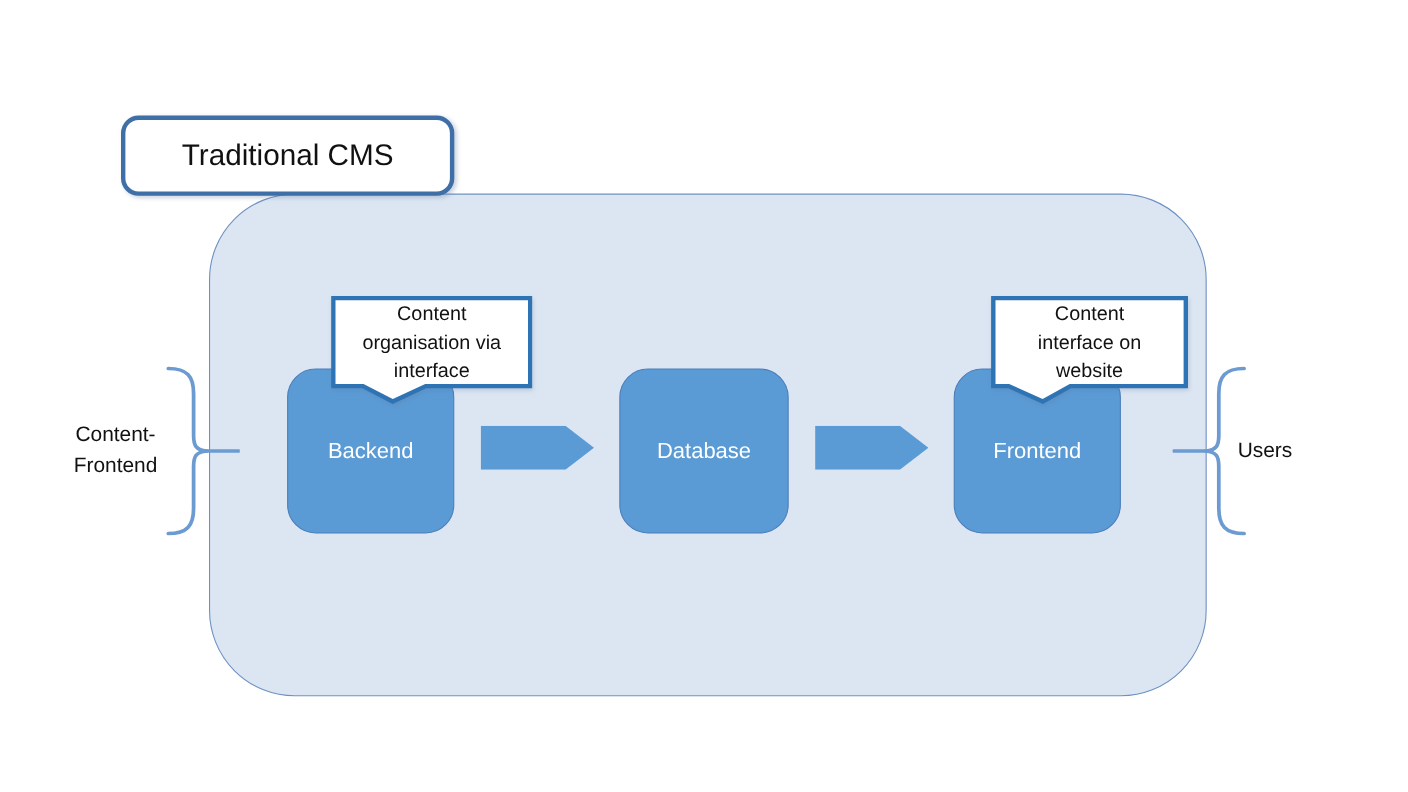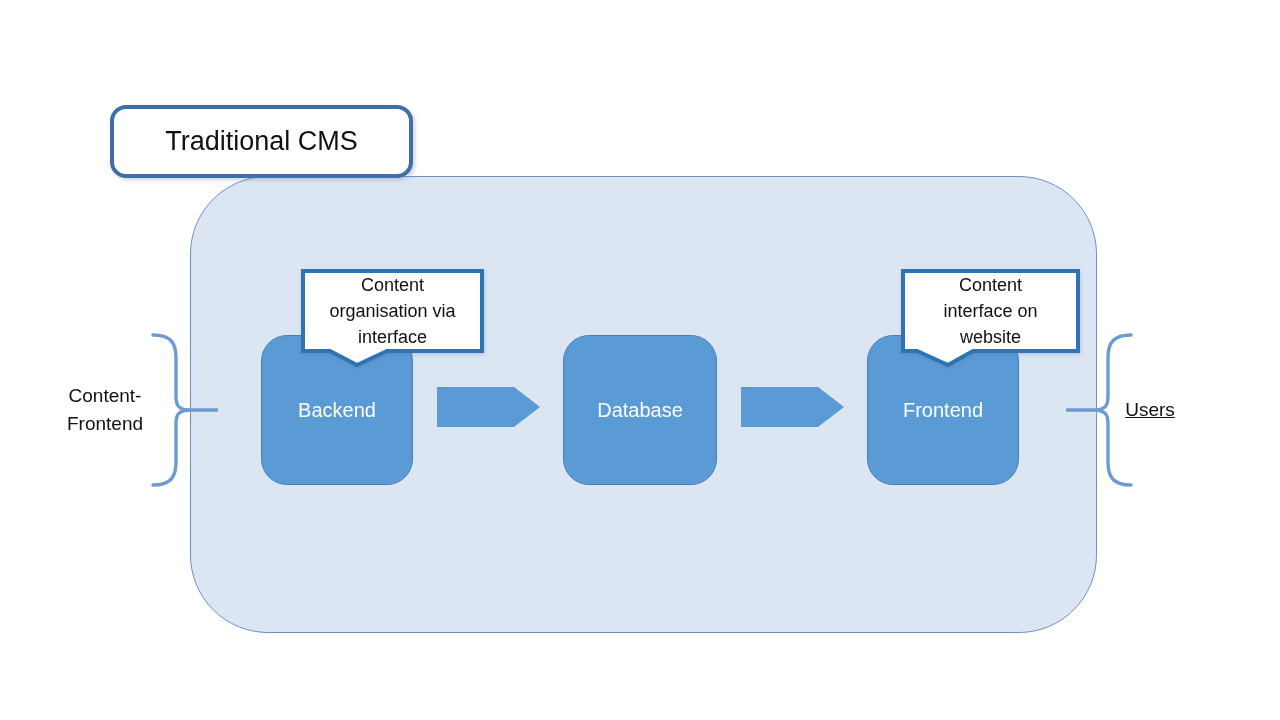--- a/index.html
+++ b/index.html
@@ -77,21 +77,21 @@
   .brace-right { left: 1066px; transform: scaleX(-1); }
   
   .side-label {
     position: absolute;
     font-size: 19px; line-height: 28px;
     text-align: center;
     z-index: 2;
   }
   .side-label span { display: block; white-space: nowrap; }
   .label-left  { left: 46px;  top: 334px; width: 118px; }
-  .label-right { left: 1114px; top: 349px; width: 72px; line-height: 26px; text-decoration: underline; }
+  .label-right { left: 1114px; top: 349px; width: 72px; line-height: 26px; }
 </style>
 </head>
 <body>
 
 <div id="stage">
 
   <div class="container-shape"></div>
 
   <div class="title-box">
     <span>Traditional CMS</span>

